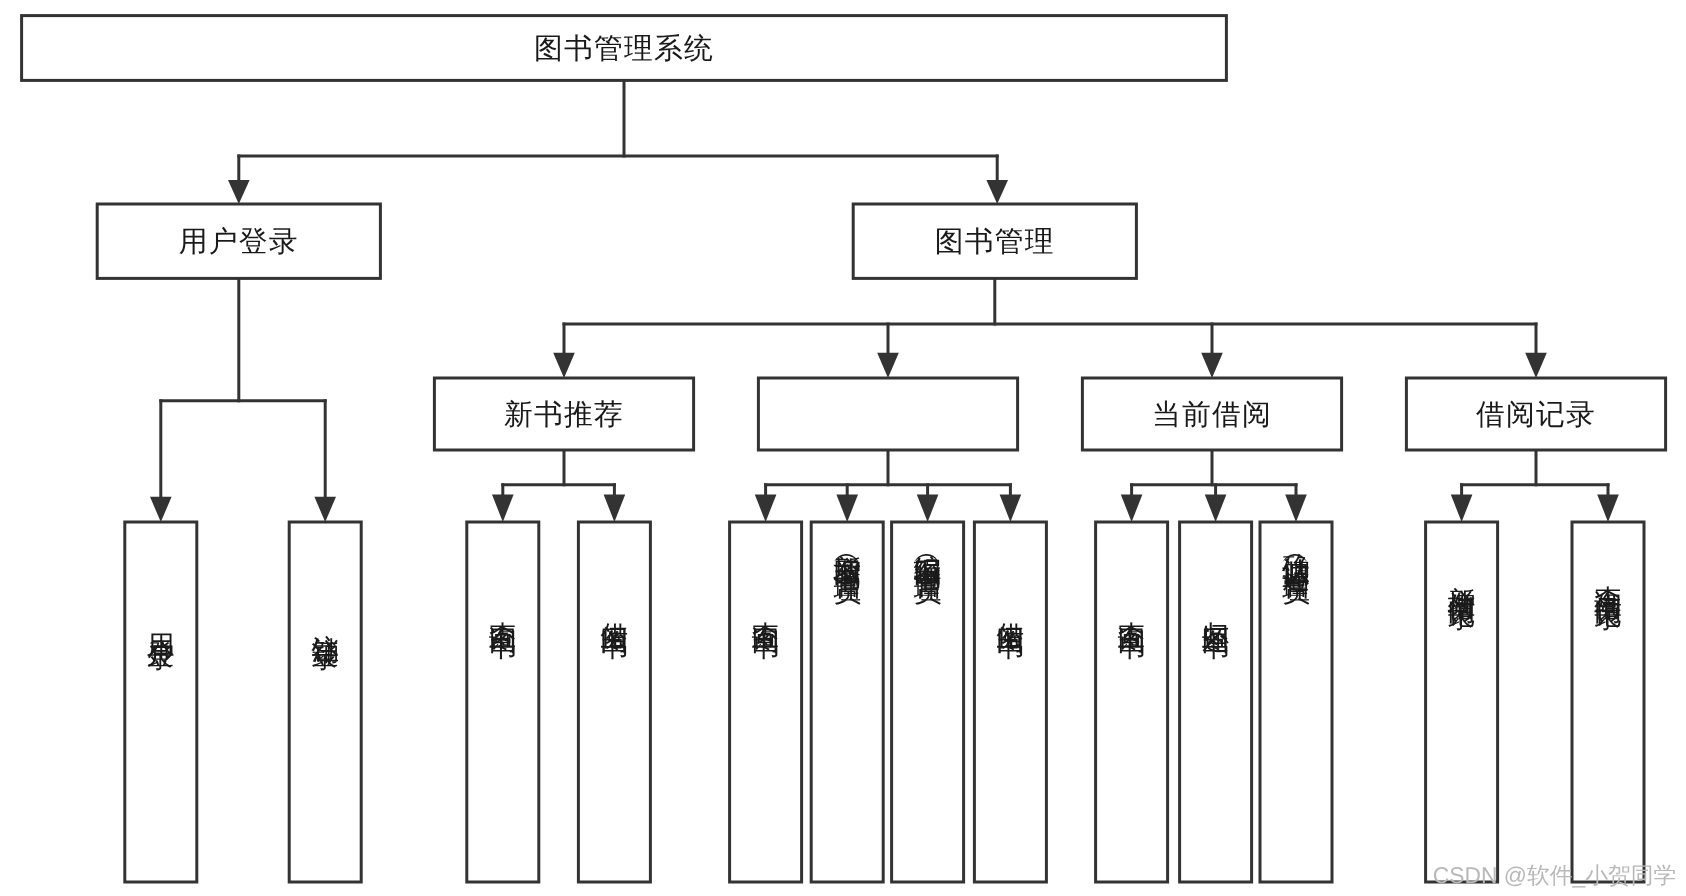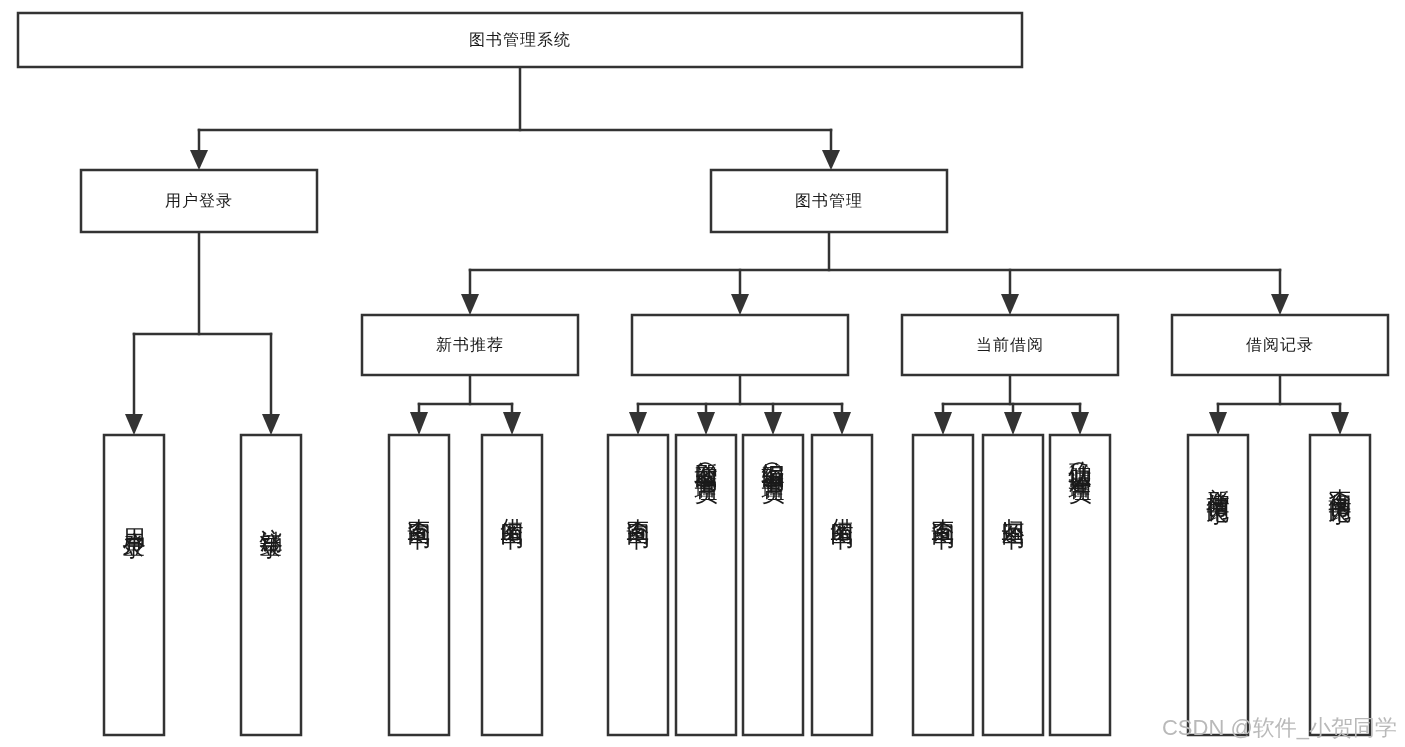--- a/index.html
+++ b/index.html
@@ -60,31 +60,31 @@
   }
   .hlabel-wrap {
     position: absolute;
     display: flex;
     align-items: center;
     justify-content: center;
     pointer-events: none;
   }
   .hlabel-text {
     font-family: "Liberation Sans", "DejaVu Sans", sans-serif;
-    font-size: 16px;
+    font-size: 24px;
     color: #1a1a1a;
     letter-spacing: 1px;
     white-space: nowrap;
   }
   .watermark {
     position: absolute;
     right: 8px;
     bottom: 4px;
     font-family: "Liberation Sans", "DejaVu Sans", sans-serif;
-    font-size: 22px;
+    font-size: 19px;
     color: #b9b9b9;
     white-space: nowrap;
   }
 </style>
 </head>
 <body>
 
 <div id="diagram-root">
 
   <svg class="diagram-canvas" viewBox="0 0 1405 747">

